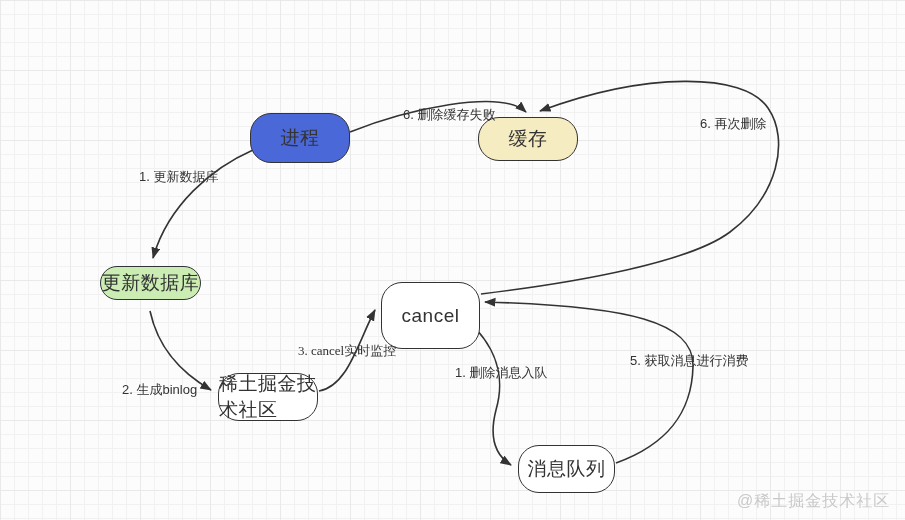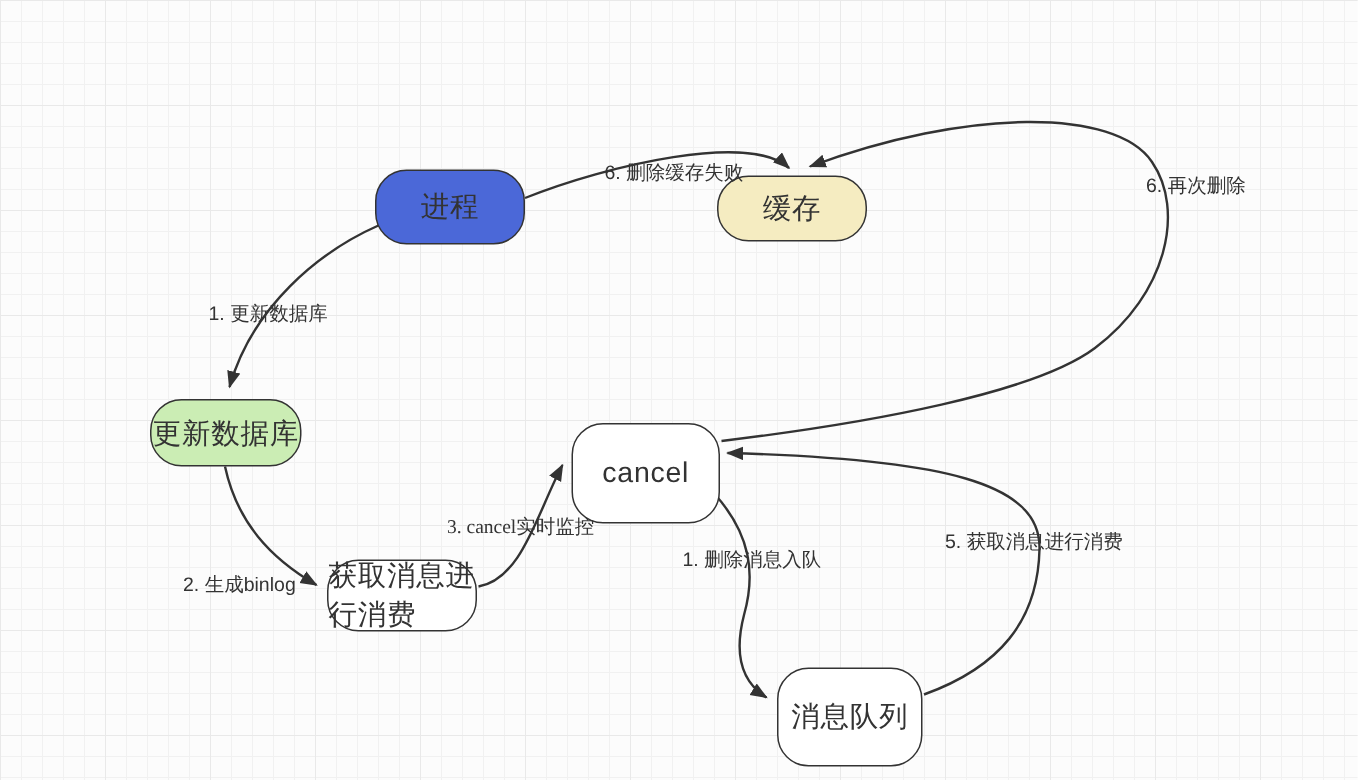--- a/index.html
+++ b/index.html
@@ -50,28 +50,29 @@
         <path class="edge" d="M 319,391 C 348,386 358,342 375,310" marker-end="url(#ah)"></path>
         <path class="edge" d="M 477,330 C 500,356 504,382 496,410 C 489,437 495,455 511,465" marker-end="url(#ah)"></path>
         <path class="edge" d="M 616,463 C 666,445 692,414 693,366 C 694,322 630,306 485,302" marker-end="url(#ah)"></path>
         <path class="edge" d="M 481,294 C 580,282 690,262 730,232 C 778,196 790,140 768,108 C 744,72 645,72 540,111" marker-end="url(#ah)"></path>
       </g>
   </svg>
 
   <div id="nodes">
       <div class="node" style="left: 250px; top: 113px; width: 100px; height: 50px; background: rgb(75, 104, 216);">进程</div>
       <div class="node" style="left: 478px; top: 117px; width: 100px; height: 44px; background: rgb(245, 236, 193);">缓存</div>
-      <div class="node" style="left: 100px; top: 266px; width: 101px; height: 45px; background: rgb(203, 237, 180);">更新数据库</div>
+      <div class="node" style="left: 100px; top: 266px; width: 101px; height: 34px; background: rgb(203, 237, 180);">更新数据库</div>
       <div class="node" style="left: 381px; top: 282px; width: 99px; height: 67px; background: rgb(255, 255, 255);">cancel</div>
-      <div class="node" style="left: 218px; top: 373px; width: 100px; height: 48px; background: rgb(255, 255, 255);">获取消息进行消费</div>
-      <div class="node" style="left: 518px; top: 445px; width: 97px; height: 66px; background: rgb(255, 255, 255);">消息队列</div>
+      <div class="node" style="left: 218px; top: 373px; width: 100px; height: 48px; background: rgb(255, 255, 255);">稀土掘金技术社区</div>
+      <div class="node" style="left: 518px; top: 445px; width: 97px; height: 48px; background: rgb(255, 255, 255);">消息队列</div>
     </div>
   <div id="edge-labels">
-      <div class="edge-label" style="left: 139px; top: 168px; margin-top: 32px;">1. 更新数据库</div>
+      <div class="edge-label" style="left: 139px; top: 168px;">1. 更新数据库</div>
       <div class="edge-label" style="left: 403px; top: 106px;">6. 删除缓存失败</div>
       <div class="edge-label" style="left: 122px; top: 353px; margin-top: 28px;">2. 生成binlog</div>
       <div class="edge-label" style="left: 298px; top: 342px; font-family: Liberation Serif, serif;">3. cancel实时监控</div>
       <div class="edge-label" style="left: 455px; top: 364px;">1. 删除消息入队</div>
       <div class="edge-label" style="left: 630px; top: 352px;">5. 获取消息进行消费</div>
-      <div class="edge-label" style="left: 764px; top: 115px;">6. 再次删除</div>
+      <div class="edge-label" style="left: 700px; top: 115px;">6. 再次删除</div>
     </div>
 
+  <div id="watermark" style="left: 737px; top: 491px;">@稀土掘金技术社区</div>
 </div>
 
 </body></html>

